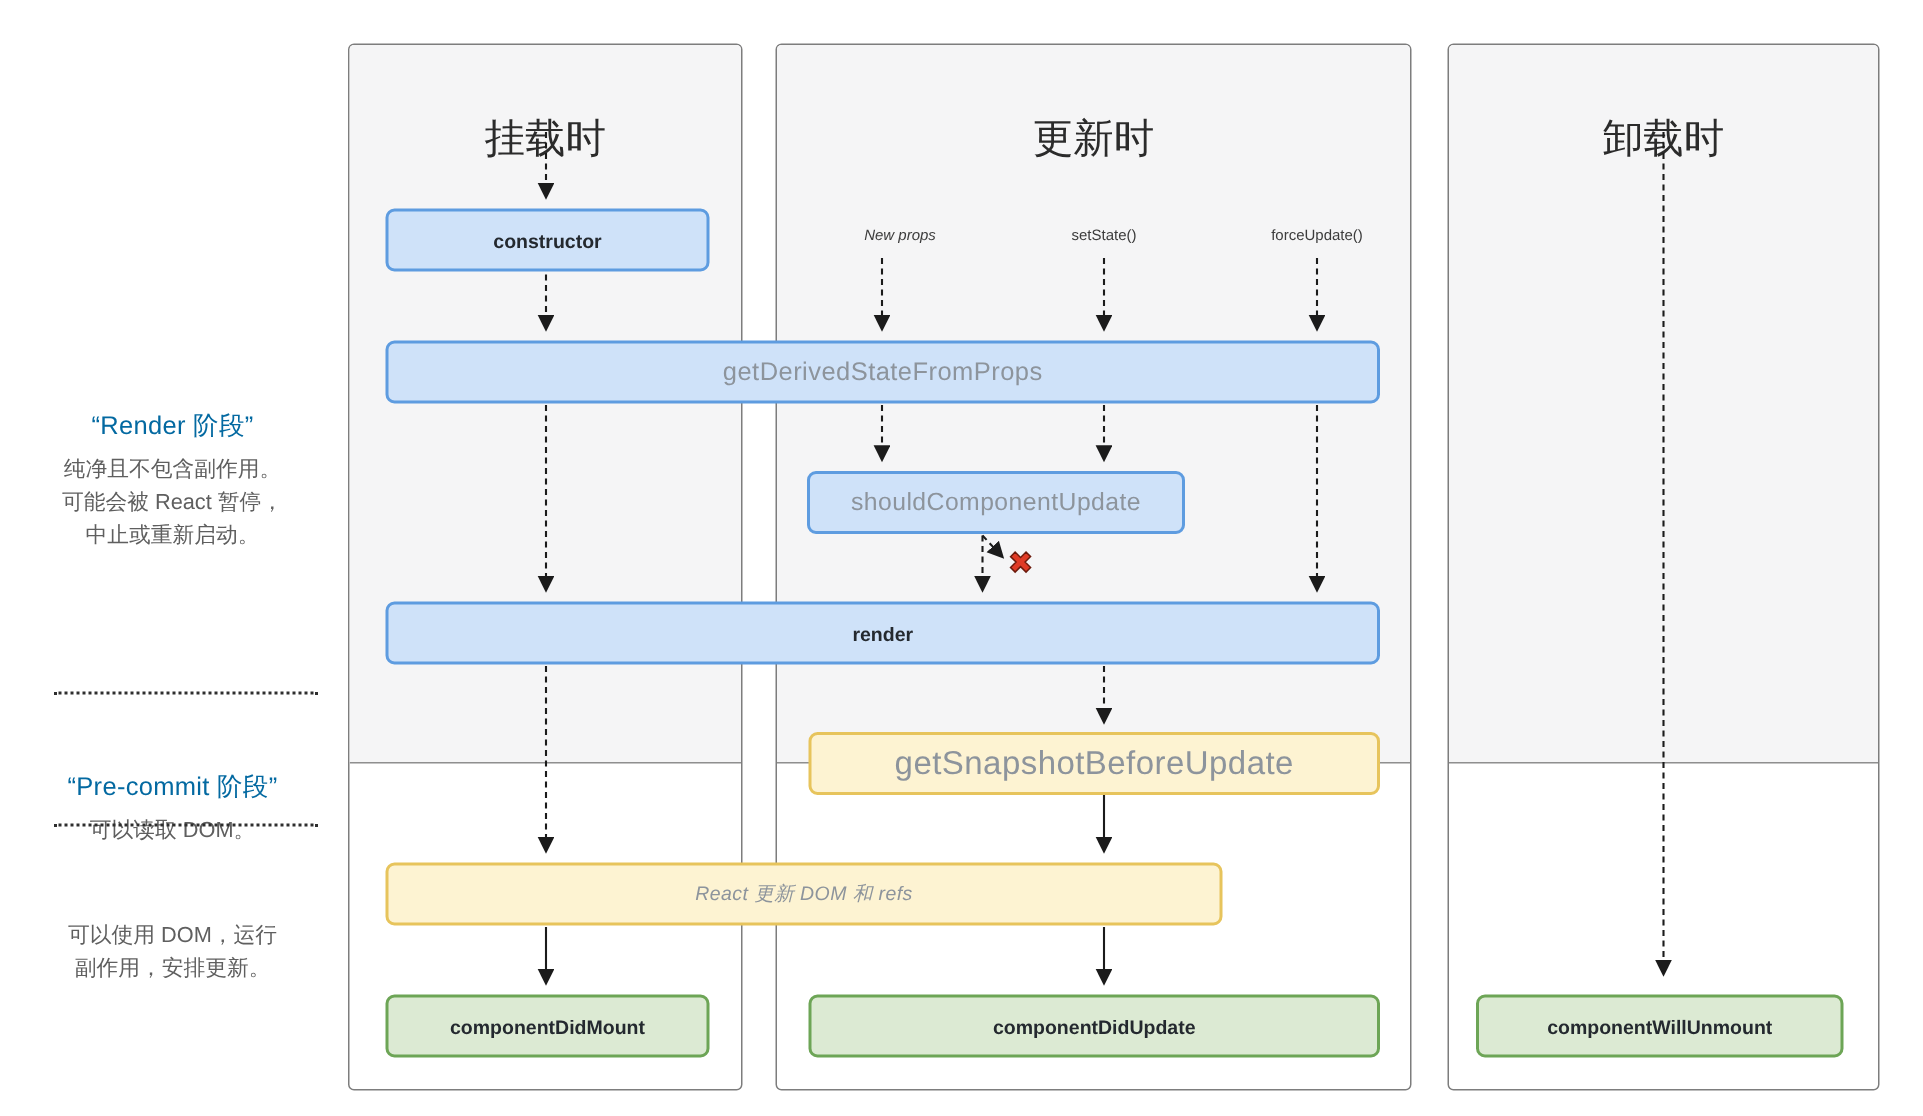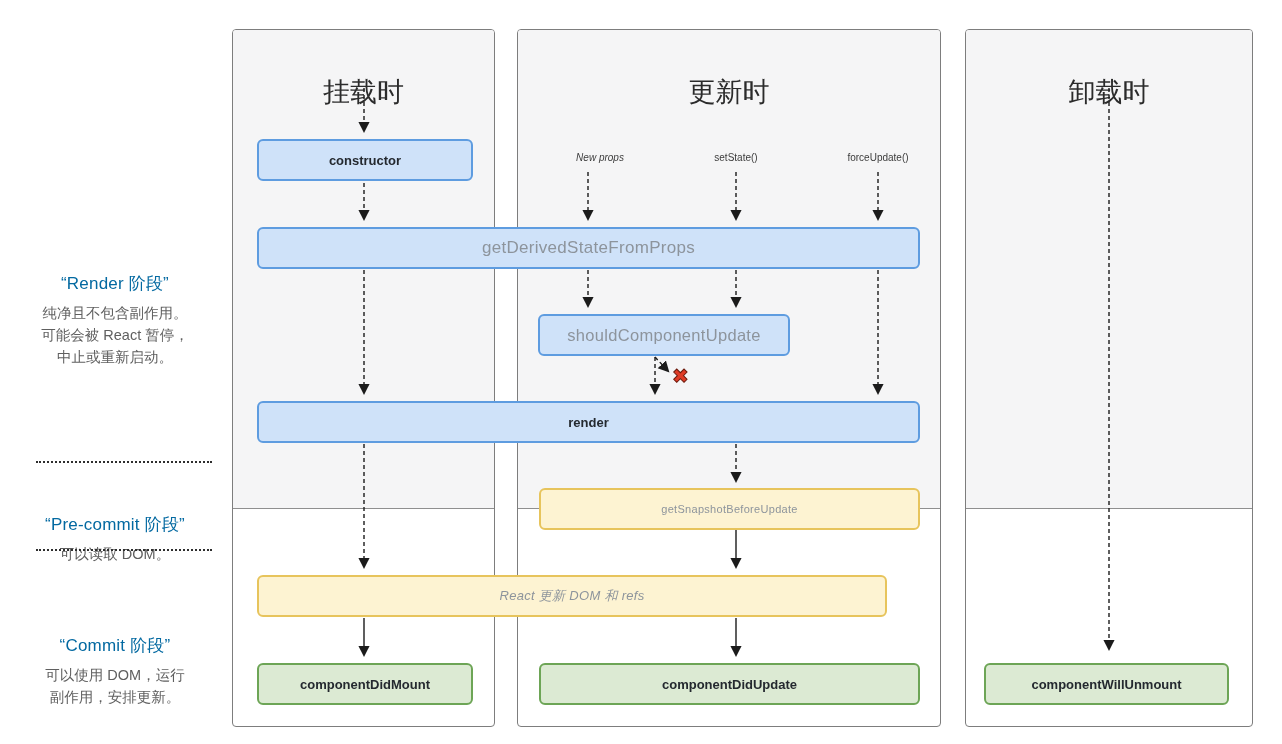--- a/index.html
+++ b/index.html
@@ -68,21 +68,20 @@
   <div class="phase" style="top:485px;">
     <div class="phase-title">“Pre-commit 阶段”</div>
     <div class="phase-desc">
       <div>可以读取 DOM。</div>
     </div>
   </div>
 
   <div class="dotted-divider" style="top:549px;"></div>
 
   <div class="phase" style="top:606px;">
-    <div class="phase-title">“Commit 阶段”</div>
     <div class="phase-desc">
       <div>可以使用 DOM，运行</div>
       <div>副作用，安排更新。</div>
     </div>
   </div>
 
   <div class="panel" style="left:232px;width:263px;">
     <div class="panel-shade"></div>
     <div class="panel-title">挂载时</div>
   </div>
@@ -148,25 +147,25 @@
   </div>
 
   <div class="box blue bold" style="left:257px;top:401px;width:663px;">
     <span>render</span>
   </div>
 
   <div class="box blue light" style="left:538px;top:314px;width:252px;font-size:16.5px;">
     <span>shouldComponentUpdate</span>
   </div>
 
-  <div class="box yellow light" style="left:539px;top:488px;width:381px;font-size:11px;">
+  <div class="box yellow light" style="left:539px;top:488px;width:381px;font-size:22px;">
     <span>getSnapshotBeforeUpdate</span>
   </div>
 
-  <div class="box yellow light italic" style="left:257px;top:575px;width:630px;">
+  <div class="box yellow light italic" style="left:257px;top:575px;width:558px;">
     <span>React 更新 DOM 和 refs</span>
   </div>
 
   <div class="box green bold" style="left:257px;top:663px;width:216px;">
     <span>componentDidMount</span>
   </div>
 
   <div class="box green bold" style="left:539px;top:663px;width:381px;">
     <span>componentDidUpdate</span>
   </div>

